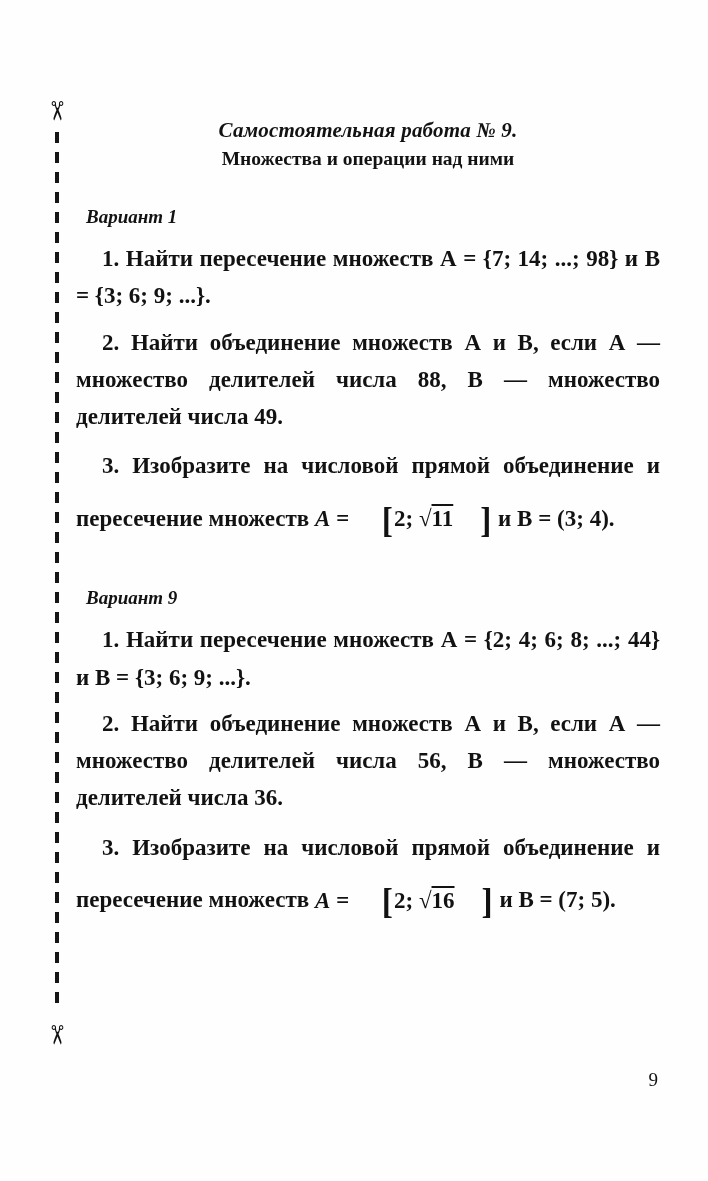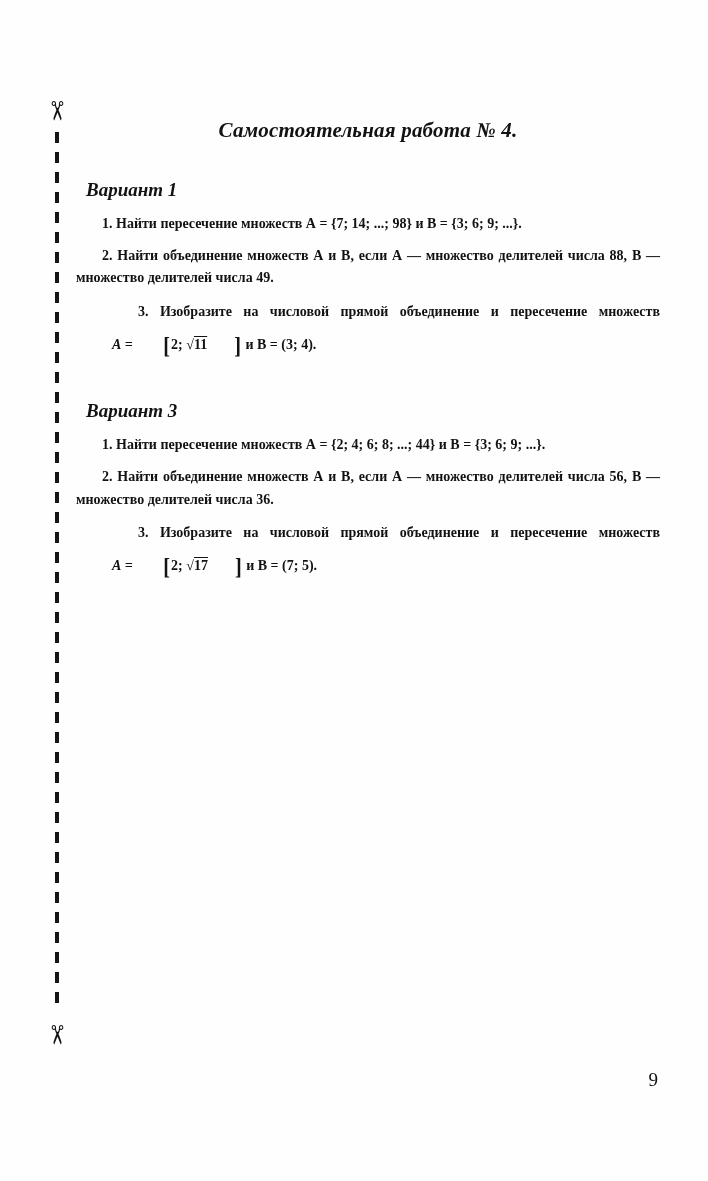--- a/index.html
+++ b/index.html
@@ -55,29 +55,28 @@
     margin-top: 5px;
   }
   .variant-heading {
     font-weight: bold;
     font-style: italic;
     font-size: 19px;
     margin: 36px 0 12px 10px;
   }
   p.problem {
     font-weight: bold;
-    font-size: 14px;
+    font-size: 23px;
     line-height: 1.62;
     text-align: justify;
     text-indent: 26px;
     margin: 9px 0;
   }
   p.problem-math {
     line-height: 1.9;
-    margin-left: 36px;
   }
   .var { font-style: italic; }
   .math { white-space: nowrap; }
   .brk {
     display: inline-block;
     font-size: 1.45em;
     font-weight: bold;
     vertical-align: -0.14em;
     transform: scaleY(1.1);
     padding: 0 1px;
@@ -95,50 +94,51 @@
 <body>
 
 <div class="page">
 
   <span class="scissors scissors-top">✂</span>
   <div class="cutline"></div>
   <span class="scissors scissors-bottom">✂</span>
 
   <div class="content">
 
-    <div class="title">Самостоятельная работа № 4.</div>
+    <div class="title">Самостоятельная работа № 9.</div>
+    <div class="subtitle">Множества и операции над ними</div>
 
     <div class="variant-heading">Вариант 1</div>
 
     <p class="problem">1. Найти пересечение множеств А = {7; 14; ...; 98} и В = {3; 6; 9; ...}.</p>
 
     <p class="problem">2. Найти объединение множеств А и В, если А — множество делителей числа 88, В — множество делителей числа 49.</p>
 
     <p class="problem problem-math">
       <span>3. Изобразите на числовой прямой объединение и пересечение множеств</span>
       <span class="math">
         <span class="var">А =</span>
         <span class="brk">[</span><span>2;</span>
         <span class="radical">√</span><span class="radicand">11</span><span class="brk">]</span>
       </span>
       <span>и В = (3; 4).</span>
     </p>
 
-    <div class="variant-heading">Вариант 3</div>
+    <div class="variant-heading">Вариант 9</div>
 
     <p class="problem">1. Найти пересечение множеств А = {2; 4; 6; 8; ...; 44} и В = {3; 6; 9; ...}.</p>
 
     <p class="problem">2. Найти объединение множеств А и В, если А — множество делителей числа 56, В — множество делителей числа 36.</p>
 
     <p class="problem problem-math">
       <span>3. Изобразите на числовой прямой объединение и пересечение множеств</span>
       <span class="math">
         <span class="var">А =</span>
         <span class="brk">[</span><span>2;</span>
-        <span class="radical">√</span><span class="radicand">17</span><span class="brk">]</span>
+        <span class="radical">√</span><span class="radicand">16</span><span class="brk">]</span>
       </span>
       <span>и В = (7; 5).</span>
     </p>
 
   </div>
 
   <div class="page-number">9</div>
 
 </div>
 

